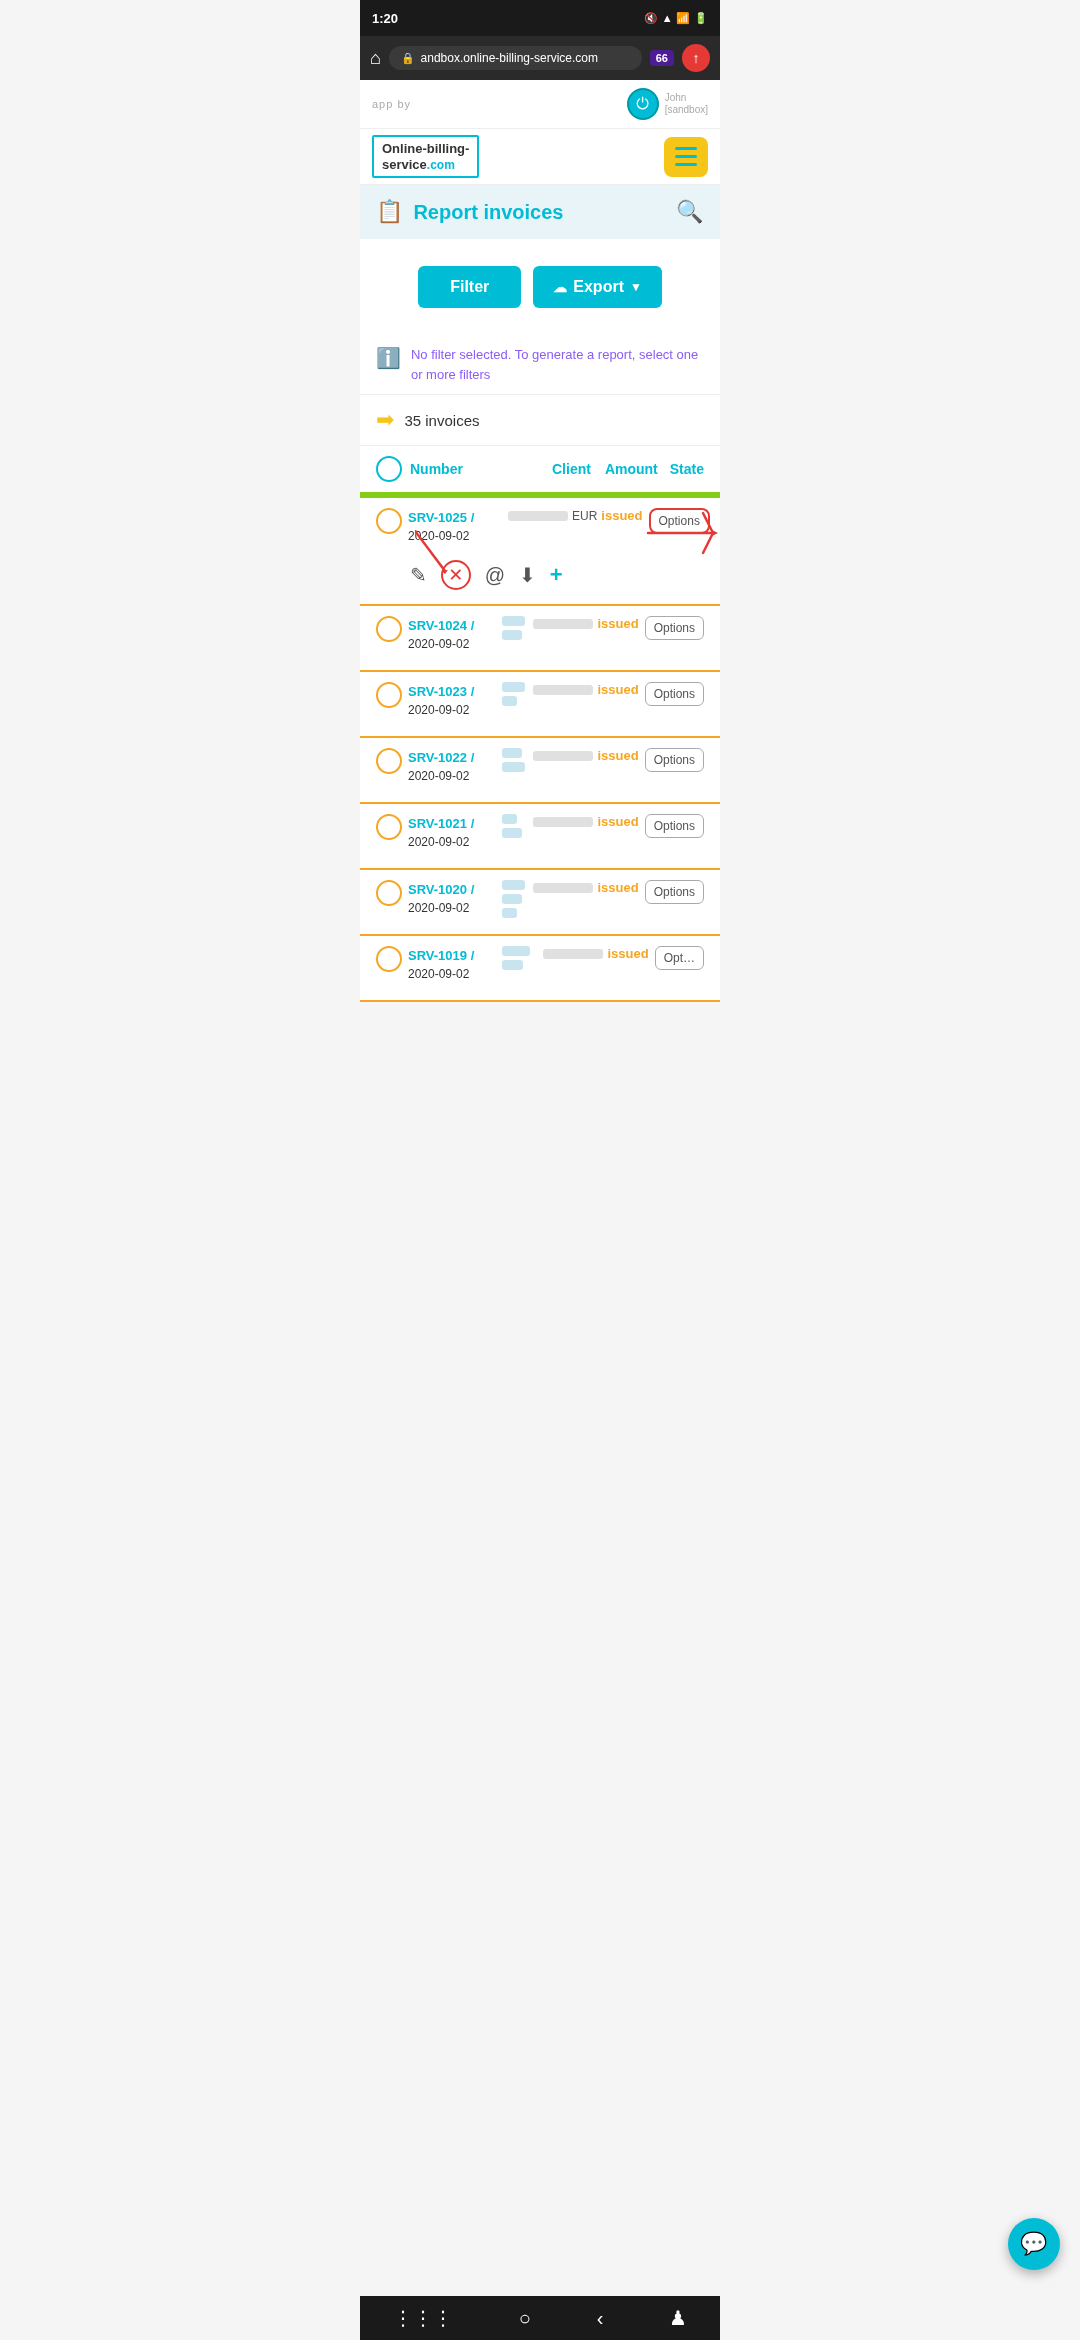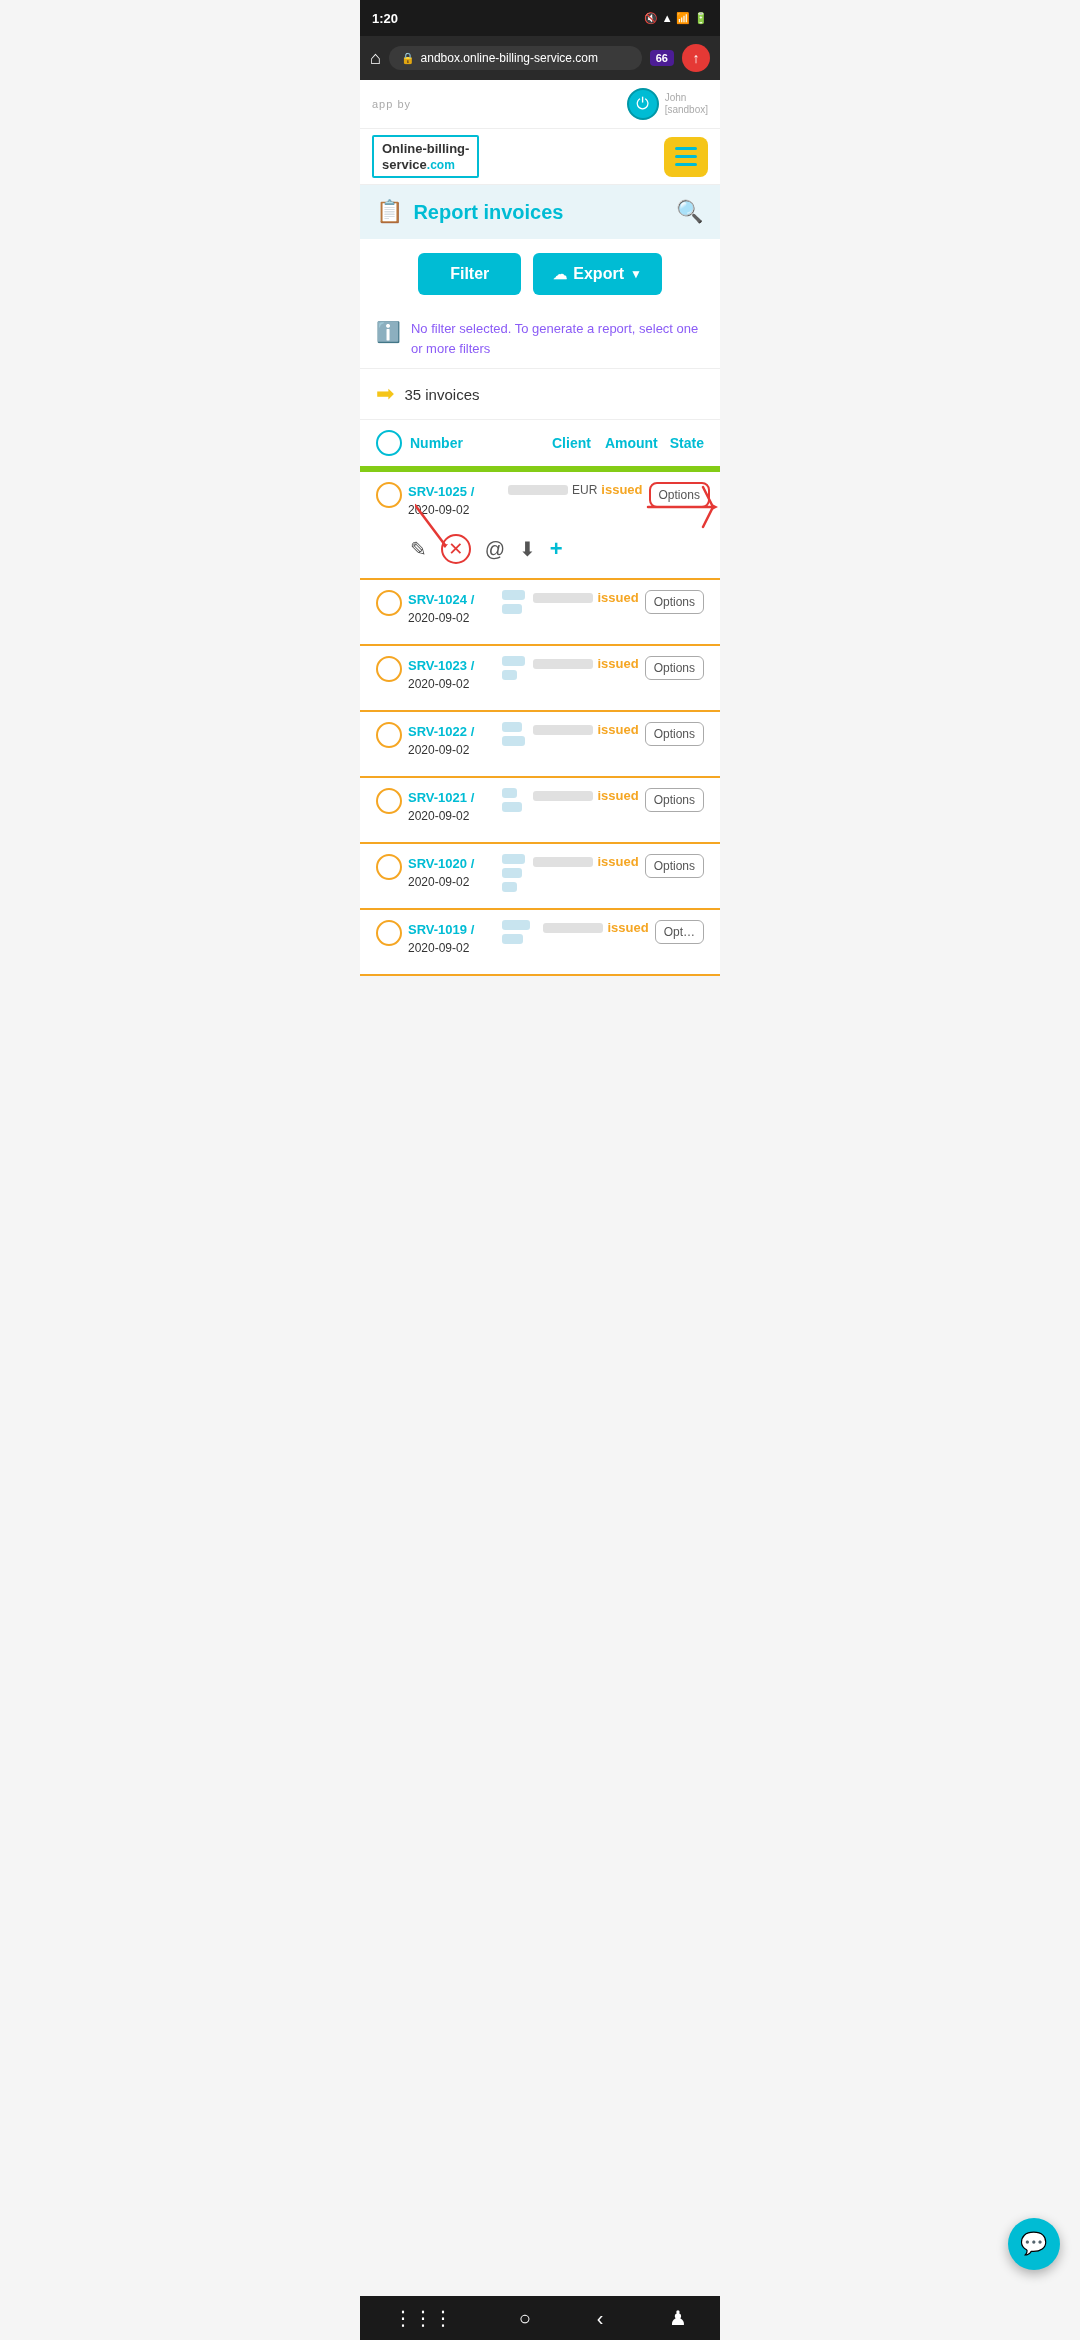--- a/index.html
+++ b/index.html
@@ -175,21 +175,21 @@
     }
     .search-icon-btn {
       color: #00bcd4;
       font-size: 22px;
       cursor: pointer;
     }
 
     
     .actions-bar {
       background: white;
-      padding: 14px 16px;
+      padding: 27px 16px;
       display: flex;
       gap: 12px;
       justify-content: center;
     }
     .btn-filter {
       background: #00bcd4;
       color: white;
       border: none;
       border-radius: 6px;
       padding: 12px 32px;

